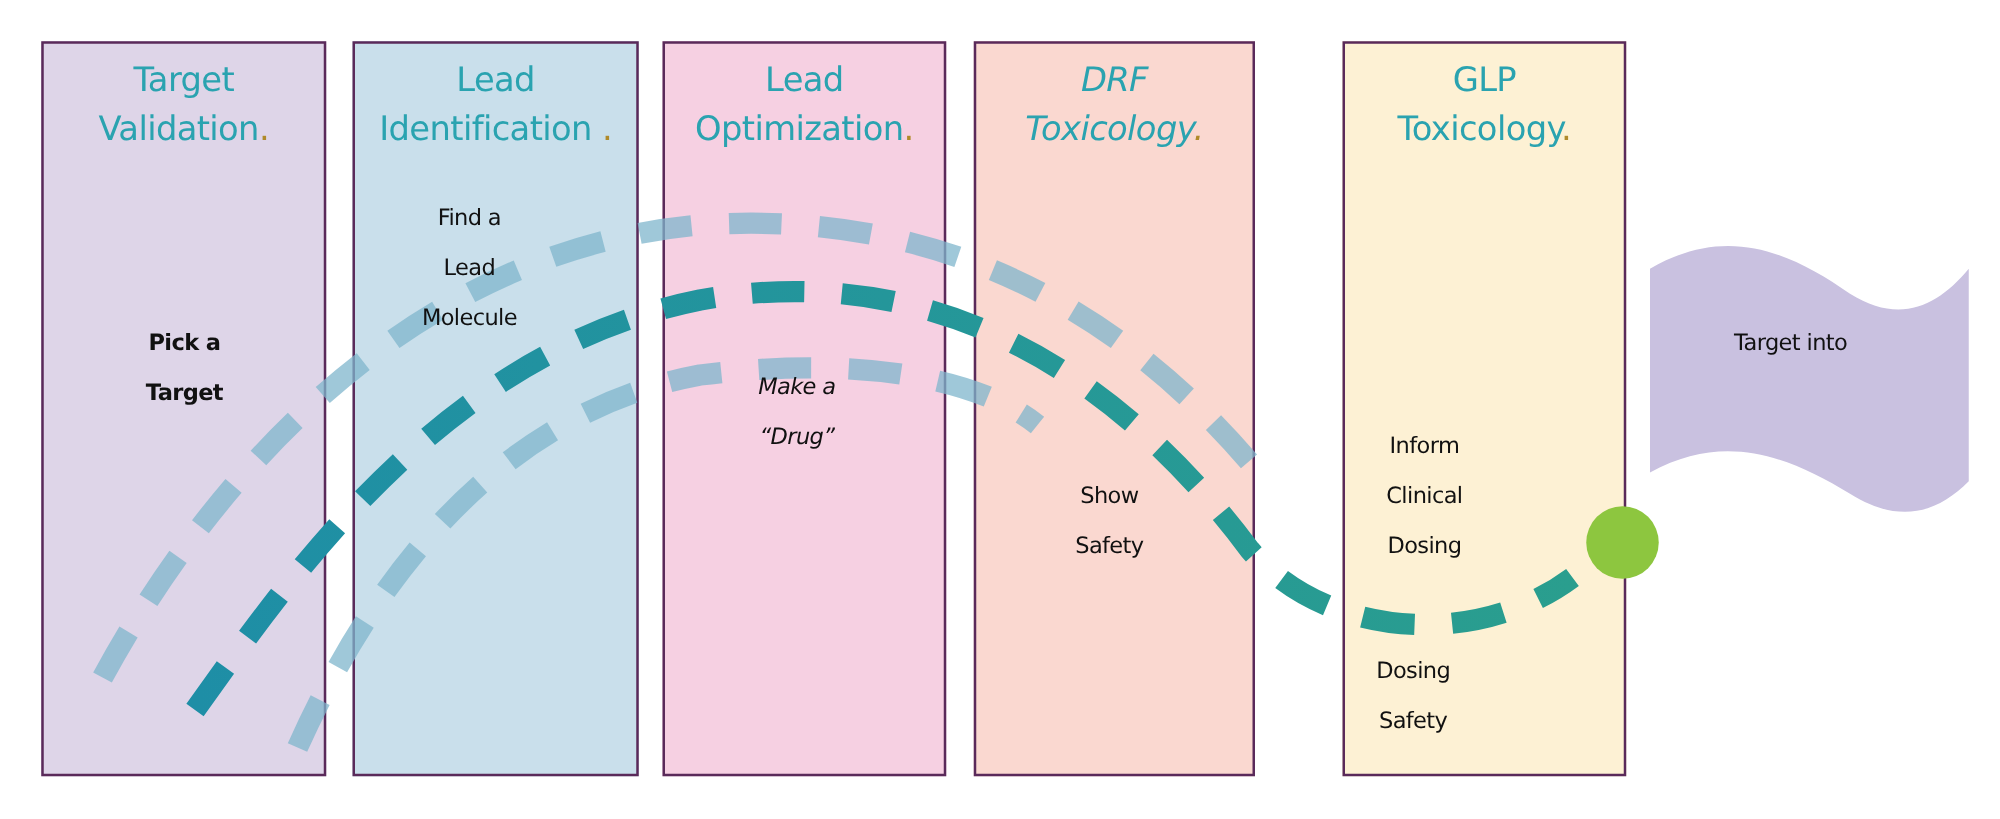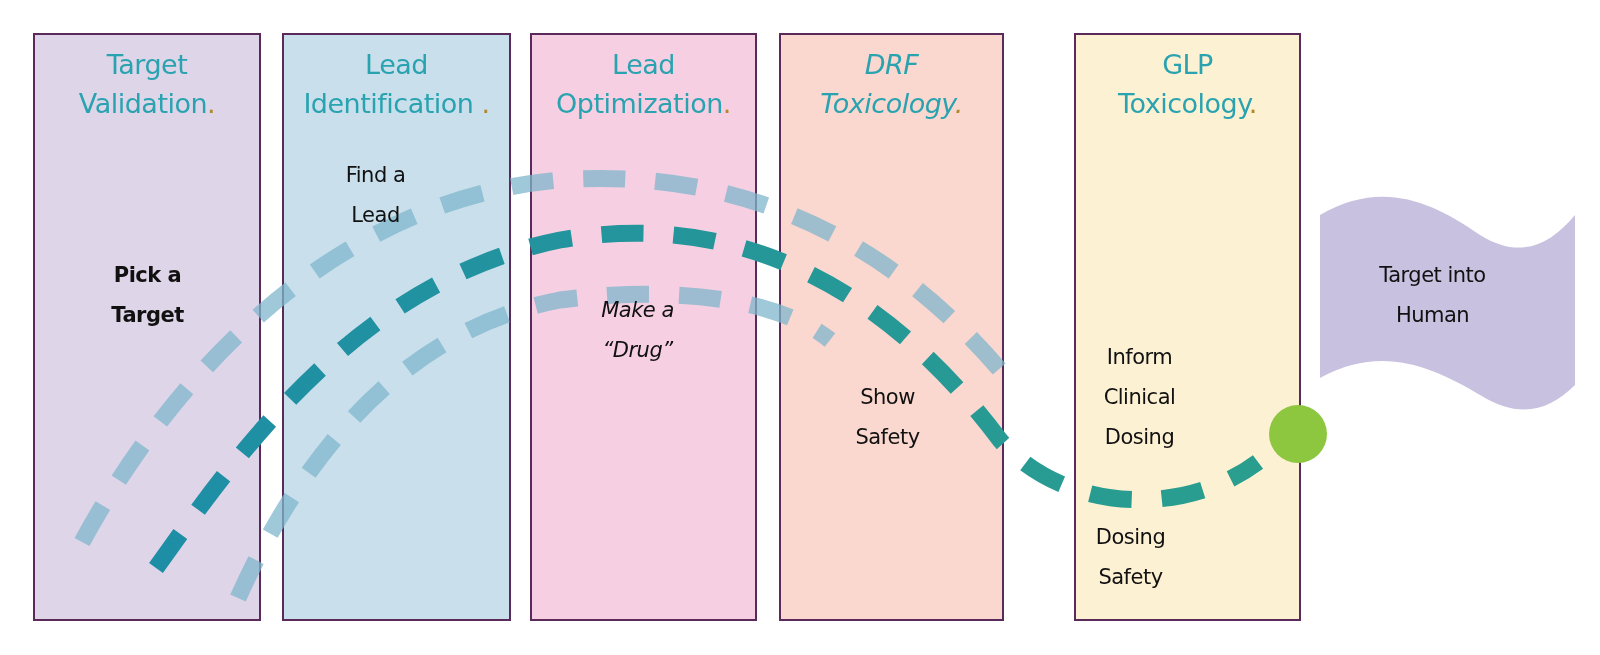--- a/index.html
+++ b/index.html
@@ -5,21 +5,21 @@
     html, body { margin: 0; padding: 0; background: #ffffff; }
     body { width: 1600px; height: 655px; position: relative; overflow: hidden;
            font-family: "Liberation Sans", "DejaVu Sans", sans-serif; }
     .stage { position: absolute; left: 0; top: 0; width: 1600px; height: 655px; }
     .box { position: absolute; top: 33px; height: 588px; box-sizing: border-box;
            border: 2px solid #5a2a5a; }
     .box-title { position: absolute; left: 0; right: 0; top: 10px; text-align: center;
                  color: #2aa3b0; font-size: 27px; line-height: 39px;
                  font-family: "DejaVu Sans", sans-serif; letter-spacing: -0.5px; }
     .box-title .dot { color: #b08a2a; }
-    .label { position: absolute; text-align: center; color: #111; font-size: 21px;
+    .label { position: absolute; text-align: center; color: #111; font-size: 18px;
              line-height: 40px; font-family: "DejaVu Sans", sans-serif; letter-spacing: -0.5px;
              white-space: nowrap; }
     svg.overlay { position: absolute; left: 0; top: 0; }
   </style>
 </head>
 <body>
 
 <div class="stage">
 
   <div class="box" id="box0" style="left: 33px; width: 228px; background: rgb(222, 213, 232); border-color: rgb(90, 42, 90);">
@@ -70,35 +70,35 @@
     <path id="arc-lower" fill="none" stroke-width="17" stroke-dasharray="42 30" opacity="0.75" d="M238,598 C300,460 400,330 560,300 C680,285 780,300 830,340" stroke="#7fb6cc"></path>
   </svg>
 
   <div class="label" style="left:60px;width:175px;top:255px;font-weight:bold;">
     <div>Pick a</div>
     <div>Target</div>
   </div>
   <div class="label" style="left:288px;width:175px;top:155px;">
     <div>Find a</div>
     <div>Lead</div>
+    <div>Molecule</div>
   </div>
   <div class="label" style="left:550px;width:175px;top:290px;font-style:italic;">
     <div>Make a</div>
     <div>“Drug”</div>
   </div>
   <div class="label" style="left:800px;width:175px;top:377px;">
     <div>Show</div>
     <div>Safety</div>
   </div>
   <div class="label" style="left:1052px;width:175px;top:337px;">
     <div>Inform</div>
     <div>Clinical</div>
     <div>Dosing</div>
   </div>
   <div class="label" style="left:1043px;width:175px;top:517px;">
     <div>Dosing</div>
     <div>Safety</div>
   </div>
   <div class="label" style="left:1345px;width:175px;top:255px;">
     <div>Target into</div>
-    <div>Human</div>
   </div>
 </div>
 
 </body></html>

